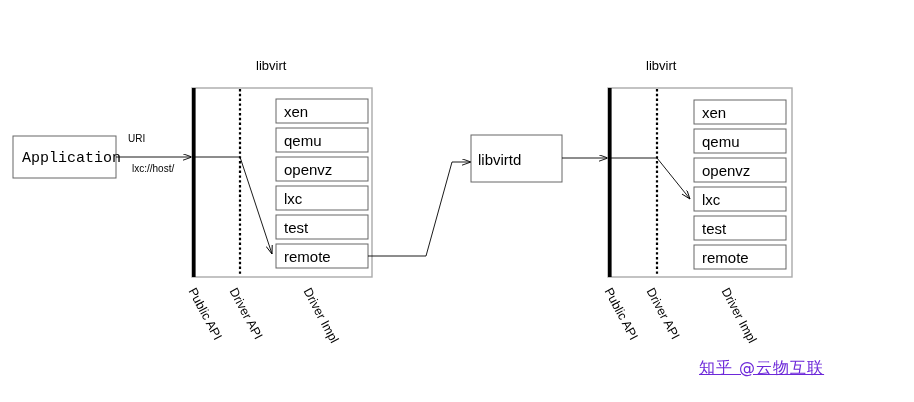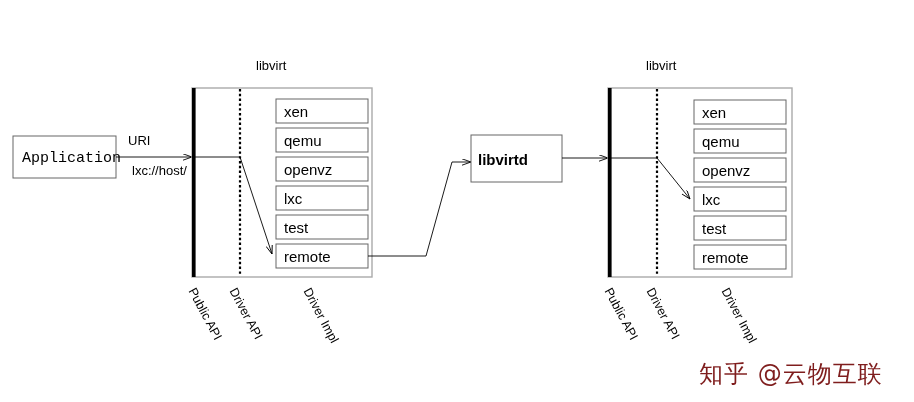--- a/index.html
+++ b/index.html
@@ -36,33 +36,34 @@
     line-height: 1;
   }
   .panel-title {
     font-size: 13px;
     text-align: center;
   }
   .box-label {
     font-size: 15px;
   }
   .uri-label {
-    font-size: 13px;
+    font-size: 10px;
   }
   .rot-label {
     font-size: 12.5px;
     transform-origin: 0 0;
   }
   .watermark {
     position: absolute;
     font-family: "DejaVu Sans", sans-serif;
-    font-size: 24px;
-    color: #7f1d1d;
+    font-size: 16px;
+    color: #6d28d9;
     letter-spacing: 1px;
     white-space: nowrap;
+    text-decoration: underline;
   }
 </style>
 </head>
 <body>
 
 <div id="diagram-root">
 
   <svg class="svg-layer" viewBox="0 0 914 402">
     <defs>
       <marker id="arrow" markerWidth="10" markerHeight="10" refX="9" refY="3.2" orient="auto" markerUnits="userSpaceOnUse">
@@ -123,21 +124,21 @@
   <div class="lbl box-label" style="left:284px; top:133px;">qemu</div>
   <div class="lbl box-label" style="left:284px; top:162px;">openvz</div>
   <div class="lbl box-label" style="left:284px; top:191px;">lxc</div>
   <div class="lbl box-label" style="left:284px; top:220px;">test</div>
   <div class="lbl box-label" style="left:284px; top:249px;">remote</div>
 
   <div class="lbl rot-label" style="left:197px; top:286px; transform:rotate(62deg);">Public API</div>
   <div class="lbl rot-label" style="left:238px; top:286px; transform:rotate(62deg);">Driver API</div>
   <div class="lbl rot-label" style="left:312px; top:286px; transform:rotate(62deg);">Driver Impl</div>
 
-  <div class="lbl box-label" style="left:478px; top:152px;font-weight:bold;">libvirtd</div>
+  <div class="lbl box-label" style="left:478px; top:152px;">libvirtd</div>
 
   <div class="lbl panel-title" style="left:646px; top:59px;">libvirt</div>
 
   <div class="lbl box-label" style="left:702px; top:105px;">xen</div>
   <div class="lbl box-label" style="left:702px; top:134px;">qemu</div>
   <div class="lbl box-label" style="left:702px; top:163px;">openvz</div>
   <div class="lbl box-label" style="left:702px; top:192px;">lxc</div>
   <div class="lbl box-label" style="left:702px; top:221px;">test</div>
   <div class="lbl box-label" style="left:702px; top:250px;">remote</div>
 

